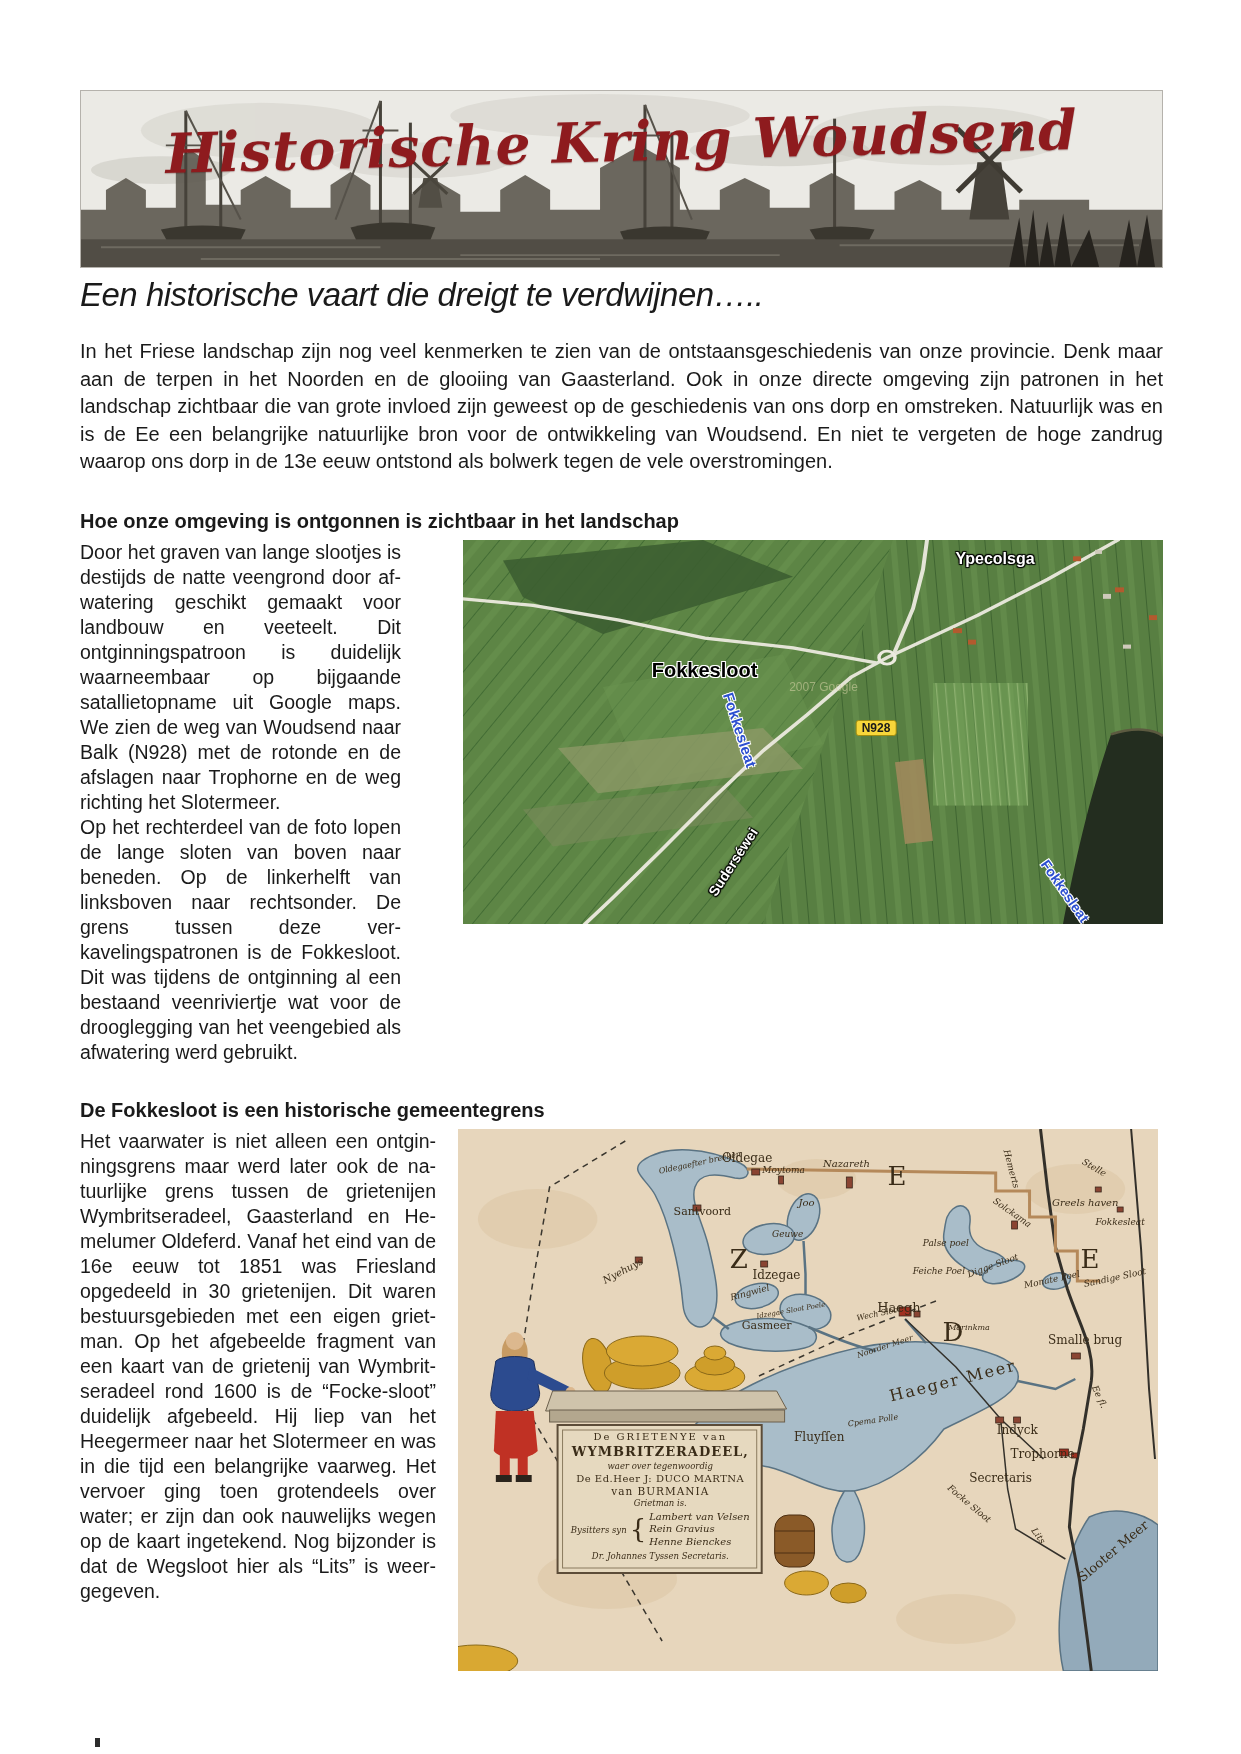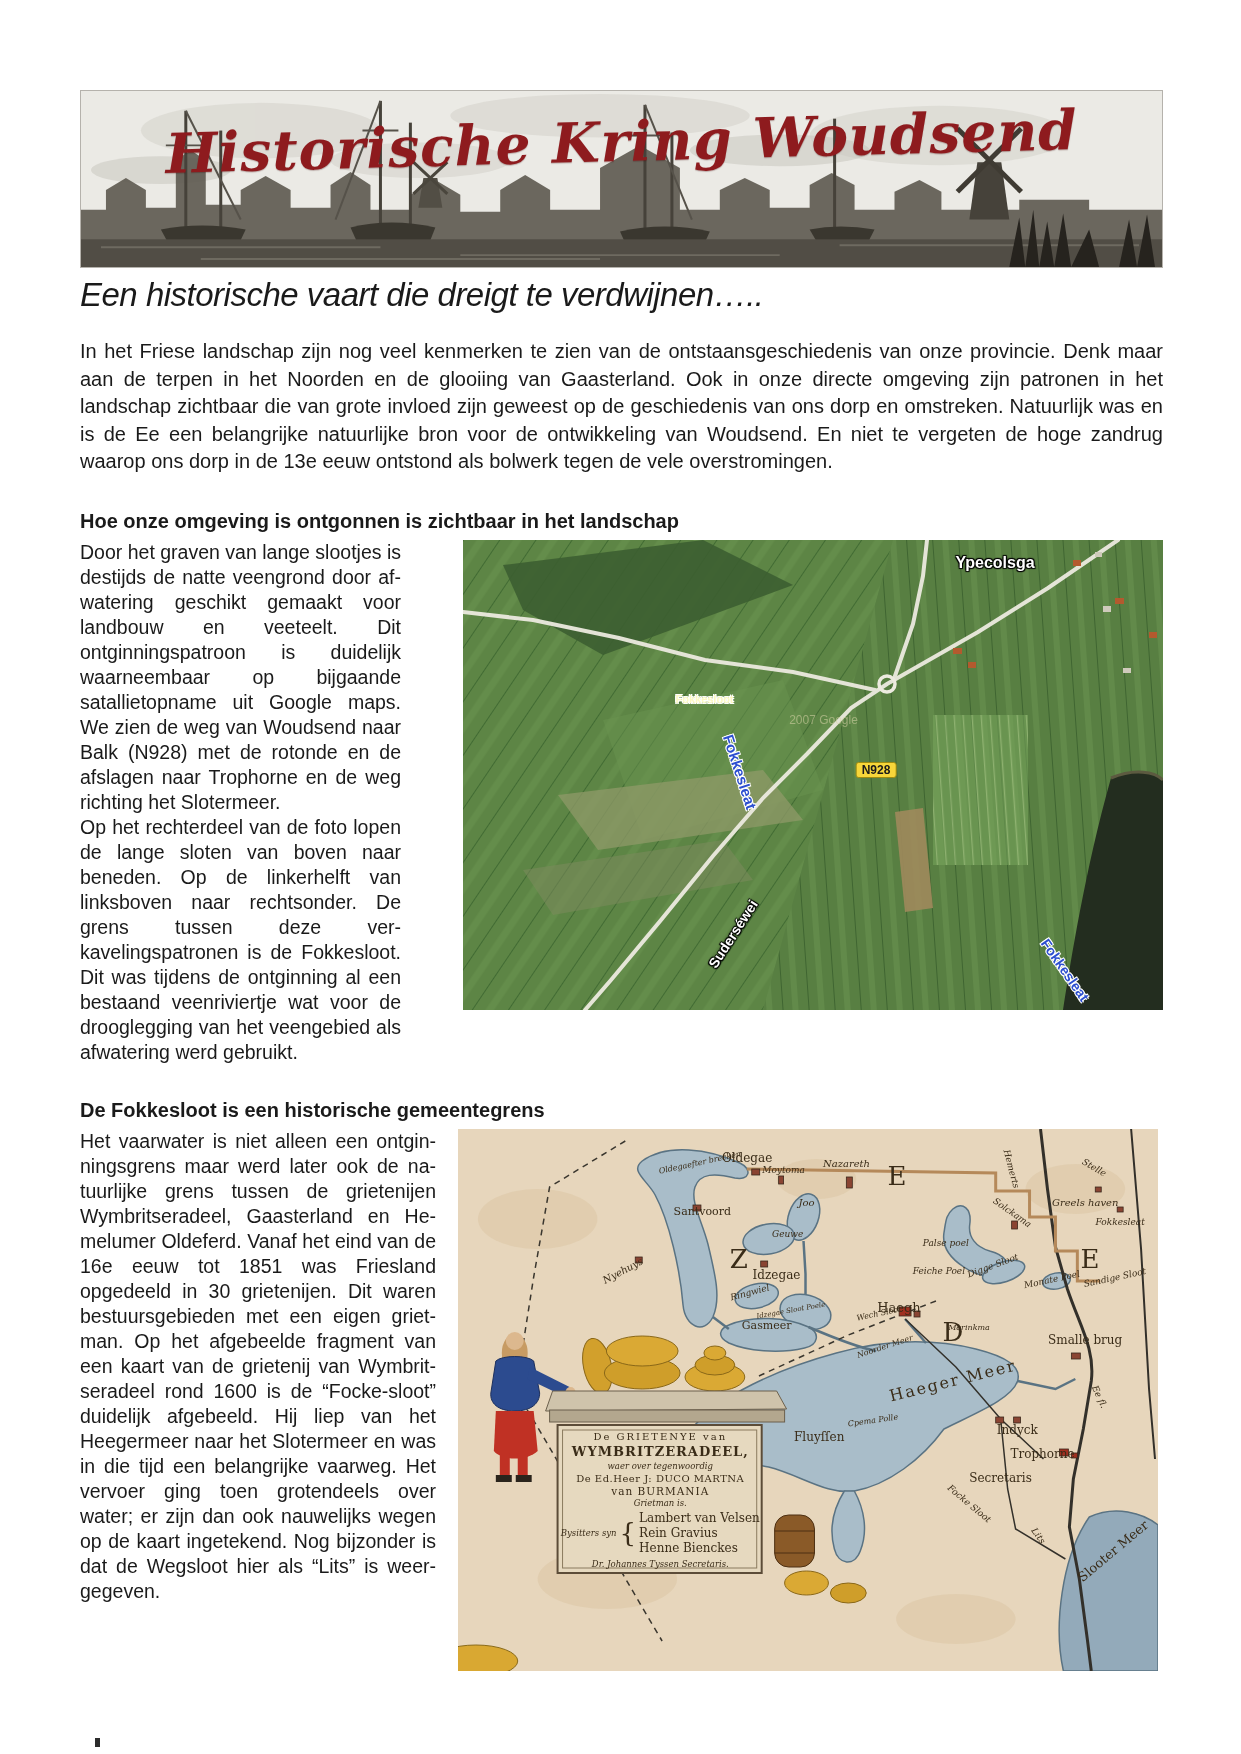--- a/index.html
+++ b/index.html
@@ -19,40 +19,40 @@
   .subtitle{margin:8px 0 0 0;font-size:33px;font-style:italic;font-weight:400;letter-spacing:-0.5px;}
   .intro{margin:24px 0 0 0;font-size:20px;line-height:27.5px;text-align:justify;}
   .sec-head{margin:34px 0 0 0;font-size:20px;font-weight:700;}
   .row{display:flex;gap:22px;margin-top:7px;align-items:flex-start;}
   .col-text{width:356px;font-size:19.5px;line-height:25px;text-align:justify;}
   .col-text p{margin:0;}
 
   
   .fig{position:relative;overflow:hidden;flex:0 0 auto;}
   .fig svg{display:block;position:absolute;inset:0;width:100%;height:100%;}
-  .fig.sat{width:700px;height:470px;background:#5d8545;margin-left:40px;}
+  .fig.sat{width:700px;height:384px;background:#5d8545;margin-left:40px;}
   .fig.map{width:700px;height:542px;background:#e7d6bc;}
   .lbl{position:absolute;white-space:nowrap;line-height:1;transform-origin:center;z-index:5;}
   .sat .lbl{font-family:"Liberation Sans",sans-serif;}
   .map .lbl{font-family:"DejaVu Serif",serif;color:#3a2c18;}
   .lbl.badge{background:#f7d63a;border:1px solid #a08c10;border-radius:3px;padding:1px 5px;color:#1a1a1a;}
 
   
   .cartouche{position:absolute;left:14.6%;top:55.8%;width:28.6%;z-index:6;text-align:center;
     font-family:"DejaVu Serif",serif;color:#3a2c18;}
   .c1{font-size:10px;letter-spacing:2px;}
   .c2{font-size:13px;font-weight:700;letter-spacing:1px;margin-top:2px;}
   .c3{font-size:8.5px;font-style:italic;margin-top:2px;}
   .c4{font-size:10px;margin-top:2px;letter-spacing:0.5px;}
   .c5{font-size:10.5px;margin-top:1px;letter-spacing:1px;}
   .c6{font-size:8.5px;font-style:italic;margin-top:1px;}
   .byrow{display:flex;justify-content:center;align-items:center;gap:3px;margin-top:3px;}
   .byrow .bys{font-size:8.5px;font-style:italic;}
   .byrow .brace{font-size:26px;font-weight:300;line-height:0.8;}
-  .byrow .names{text-align:left;font-size:12px;line-height:1.25;}
+  .byrow .names{text-align:left;font-size:10px;font-style:italic;line-height:1.25;}
   .c7{font-size:8.5px;font-style:italic;margin-top:3px;}
 
   .artifact{position:absolute;left:95px;top:1738px;width:5px;height:9px;background:#2c2c2c;}
 </style>
 </head>
 <body>
 
 <div class="page">
   <div class="content">
 
@@ -176,21 +176,21 @@
             <rect x="505" y="122" width="8" height="6" fill="#b35a2e"></rect>
             <rect x="610" y="20" width="8" height="6" fill="#b35a2e"></rect>
             <rect x="632" y="12" width="7" height="5" fill="#cfcabb"></rect>
             <rect x="652" y="58" width="9" height="6" fill="#b35a2e"></rect>
             <rect x="640" y="66" width="8" height="6" fill="#cfcabb"></rect>
             <rect x="686" y="92" width="8" height="6" fill="#b35a2e"></rect>
             <rect x="660" y="128" width="8" height="5" fill="#cfcabb"></rect>
           </g>
         </svg>
       <span class="lbl" style="left: 76%; top: 5%; font-size: 16px; color: rgb(255, 255, 255); font-weight: 700; text-shadow: rgb(0, 0, 0) 1px 1px 1px, rgb(0, 0, 0) -1px -1px 1px, rgb(0, 0, 0) 1px -1px 1px, rgb(0, 0, 0) -1px 1px 1px; transform: translate(-50%, -50%) rotate(0deg);">Ypecolsga</span>
-          <span class="lbl" style="left: 34.5%; top: 34%; font-size: 11px; color: #fef9c3; font-weight: 700; text-shadow: rgb(255, 255, 255) 1px 1px 0px, rgb(255, 255, 255) -1px -1px 0px, rgb(255, 255, 255) 1px -1px 0px, rgb(255, 255, 255) -1px 1px 0px; transform: translate(-50%, -50%) rotate(0deg);">Fokkesloot</span>
+          <span class="lbl" style="left: 34.5%; top: 34%; font-size: 20px; color: #000000; font-weight: 700; text-shadow: rgb(255, 255, 255) 1px 1px 0px, rgb(255, 255, 255) -1px -1px 0px, rgb(255, 255, 255) 1px -1px 0px, rgb(255, 255, 255) -1px 1px 0px; transform: translate(-50%, -50%) rotate(0deg);">Fokkesloot</span>
           <span class="lbl" style="left: 39.5%; top: 49.5%; font-size: 15px; color: rgb(44, 79, 208); font-weight: 700; text-shadow: rgb(255, 255, 255) 1px 1px 0px, rgb(255, 255, 255) -1px -1px 0px, rgb(255, 255, 255) 1px -1px 0px, rgb(255, 255, 255) -1px 1px 0px; transform: translate(-50%, -50%) rotate(72deg);">Fokkesleat</span>
           <span class="lbl badge" style="left: 59%; top: 49%; font-size: 12px; font-weight: 700; transform: translate(-50%, -50%) rotate(0deg);">N928</span>
           <span class="lbl" style="left: 51.5%; top: 38.5%; font-size: 12px; color: rgb(216, 212, 168); opacity: 0.55; transform: translate(-50%, -50%) rotate(0deg);">2007 Google</span>
           <span class="lbl" style="left: 38.5%; top: 84%; font-size: 14px; color: rgb(255, 255, 255); font-weight: 700; text-shadow: rgb(0, 0, 0) 1px 1px 1px, rgb(0, 0, 0) -1px -1px 1px, rgb(0, 0, 0) 1px -1px 1px, rgb(0, 0, 0) -1px 1px 1px; transform: translate(-50%, -50%) rotate(-57deg);">Suderséwei</span>
           <span class="lbl" style="left: 86%; top: 91.5%; font-size: 14px; color: rgb(44, 79, 208); font-weight: 700; text-shadow: rgb(255, 255, 255) 1px 1px 0px, rgb(255, 255, 255) -1px -1px 0px, rgb(255, 255, 255) 1px -1px 0px, rgb(255, 255, 255) -1px 1px 0px; transform: translate(-50%, -50%) rotate(55deg);">Fokkesleat</span>
         </div>
     </div>
 
     <div class="sec-head">De Fokkesloot is een historische gemeentegrens</div>
     <div class="row">

